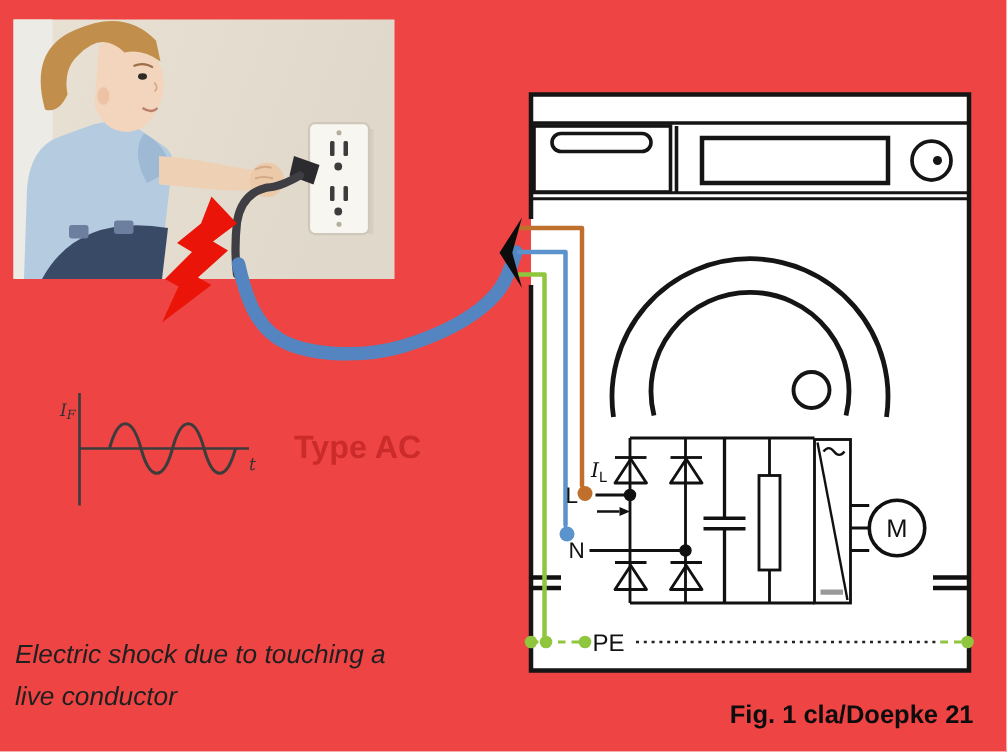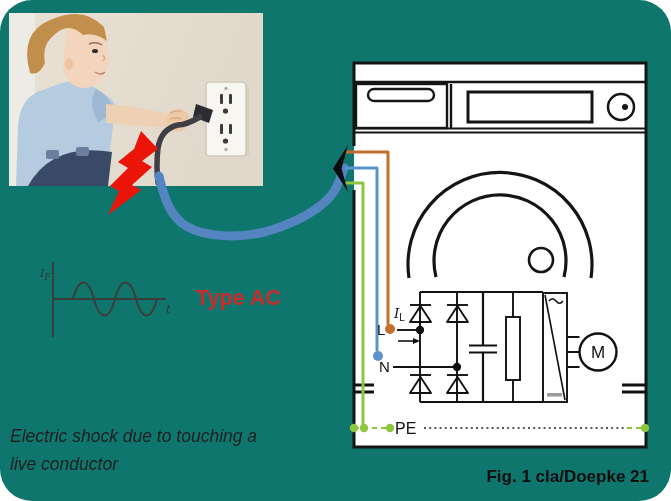--- a/index.html
+++ b/index.html
@@ -1,17 +1,17 @@
 <!DOCTYPE html>
 <html><head>
 <meta charset="utf-8">
 <style>
   html,body{margin:0;padding:0;background:#ffffff;}
-  .canvas{position:relative;width:671px;height:501px;background:#0f766e;overflow:hidden;
-          font-family:"Liberation Sans",sans-serif;border-radius:32px;}
+  .canvas{position:relative;width:671px;height:501px;background:#ef4444;overflow:hidden;
+          font-family:"Liberation Sans",sans-serif;}
   svg{display:block;}
   text{font-family:"Liberation Sans",sans-serif;}
   .serif-it{font-family:"DejaVu Serif",serif;font-style:italic;}
 </style>
 </head>
 <body>
 
 <div class="canvas">
 <svg width="671" height="501" viewBox="0 0 671 501">
   <defs>

